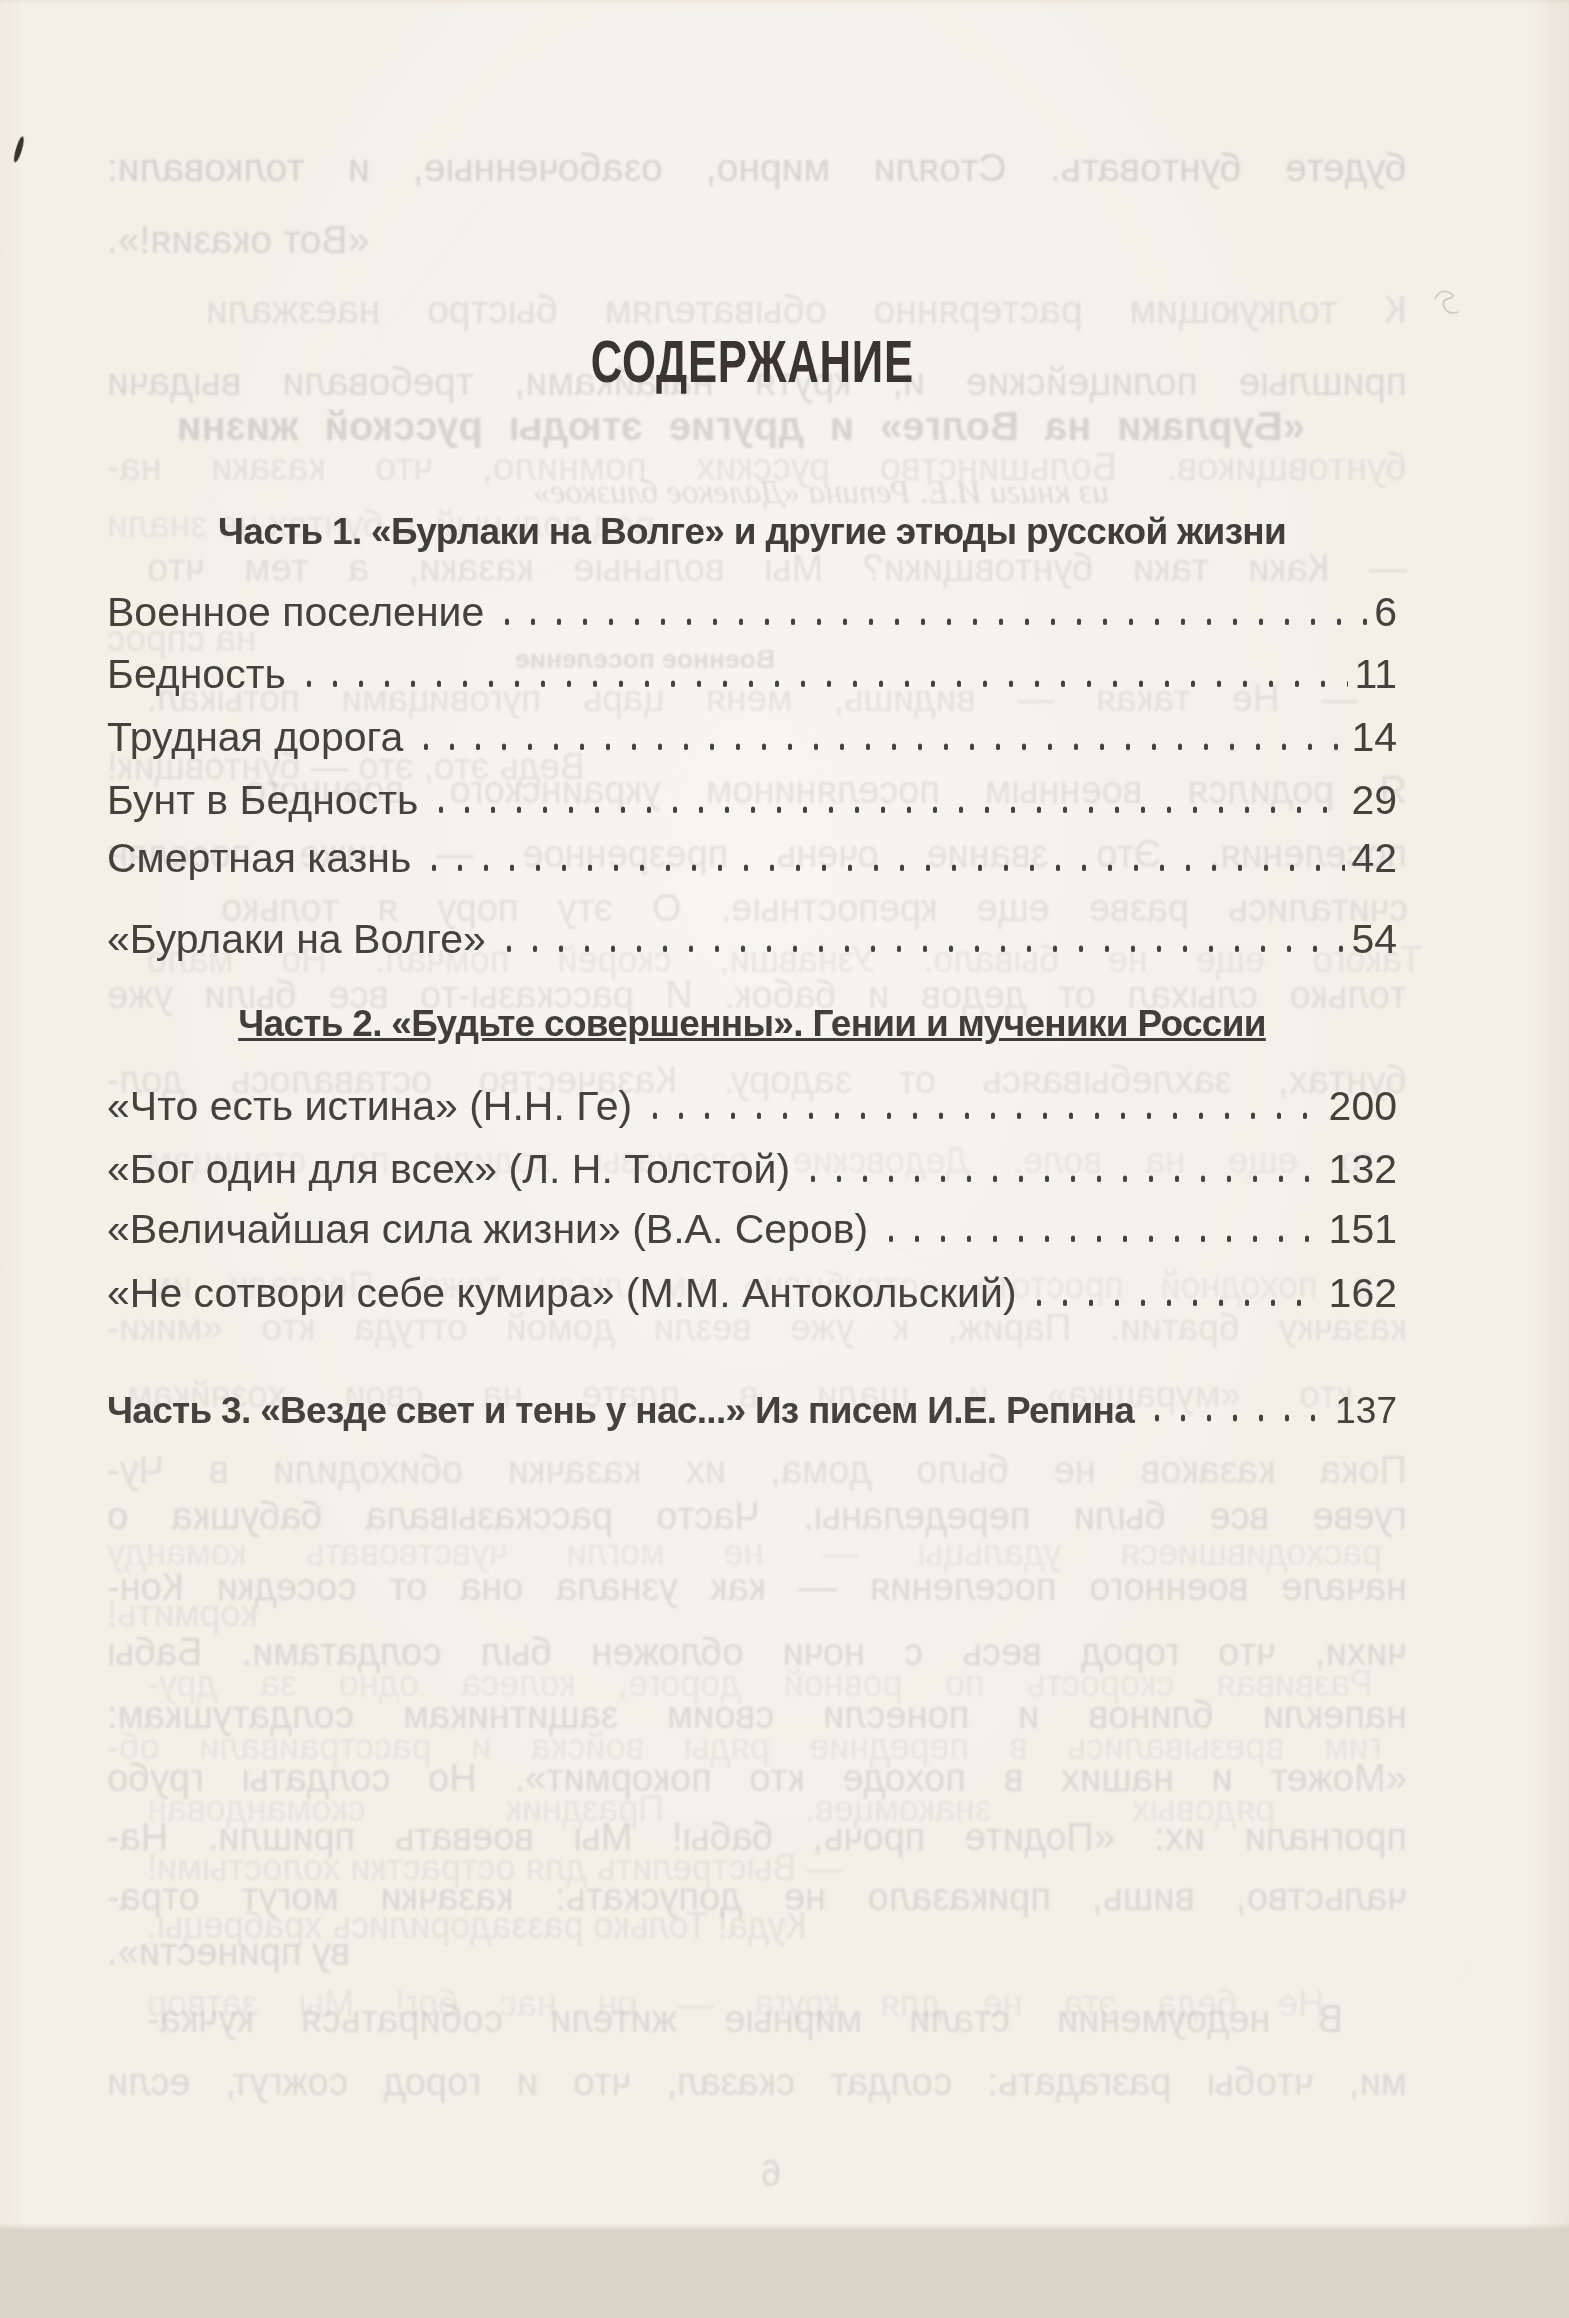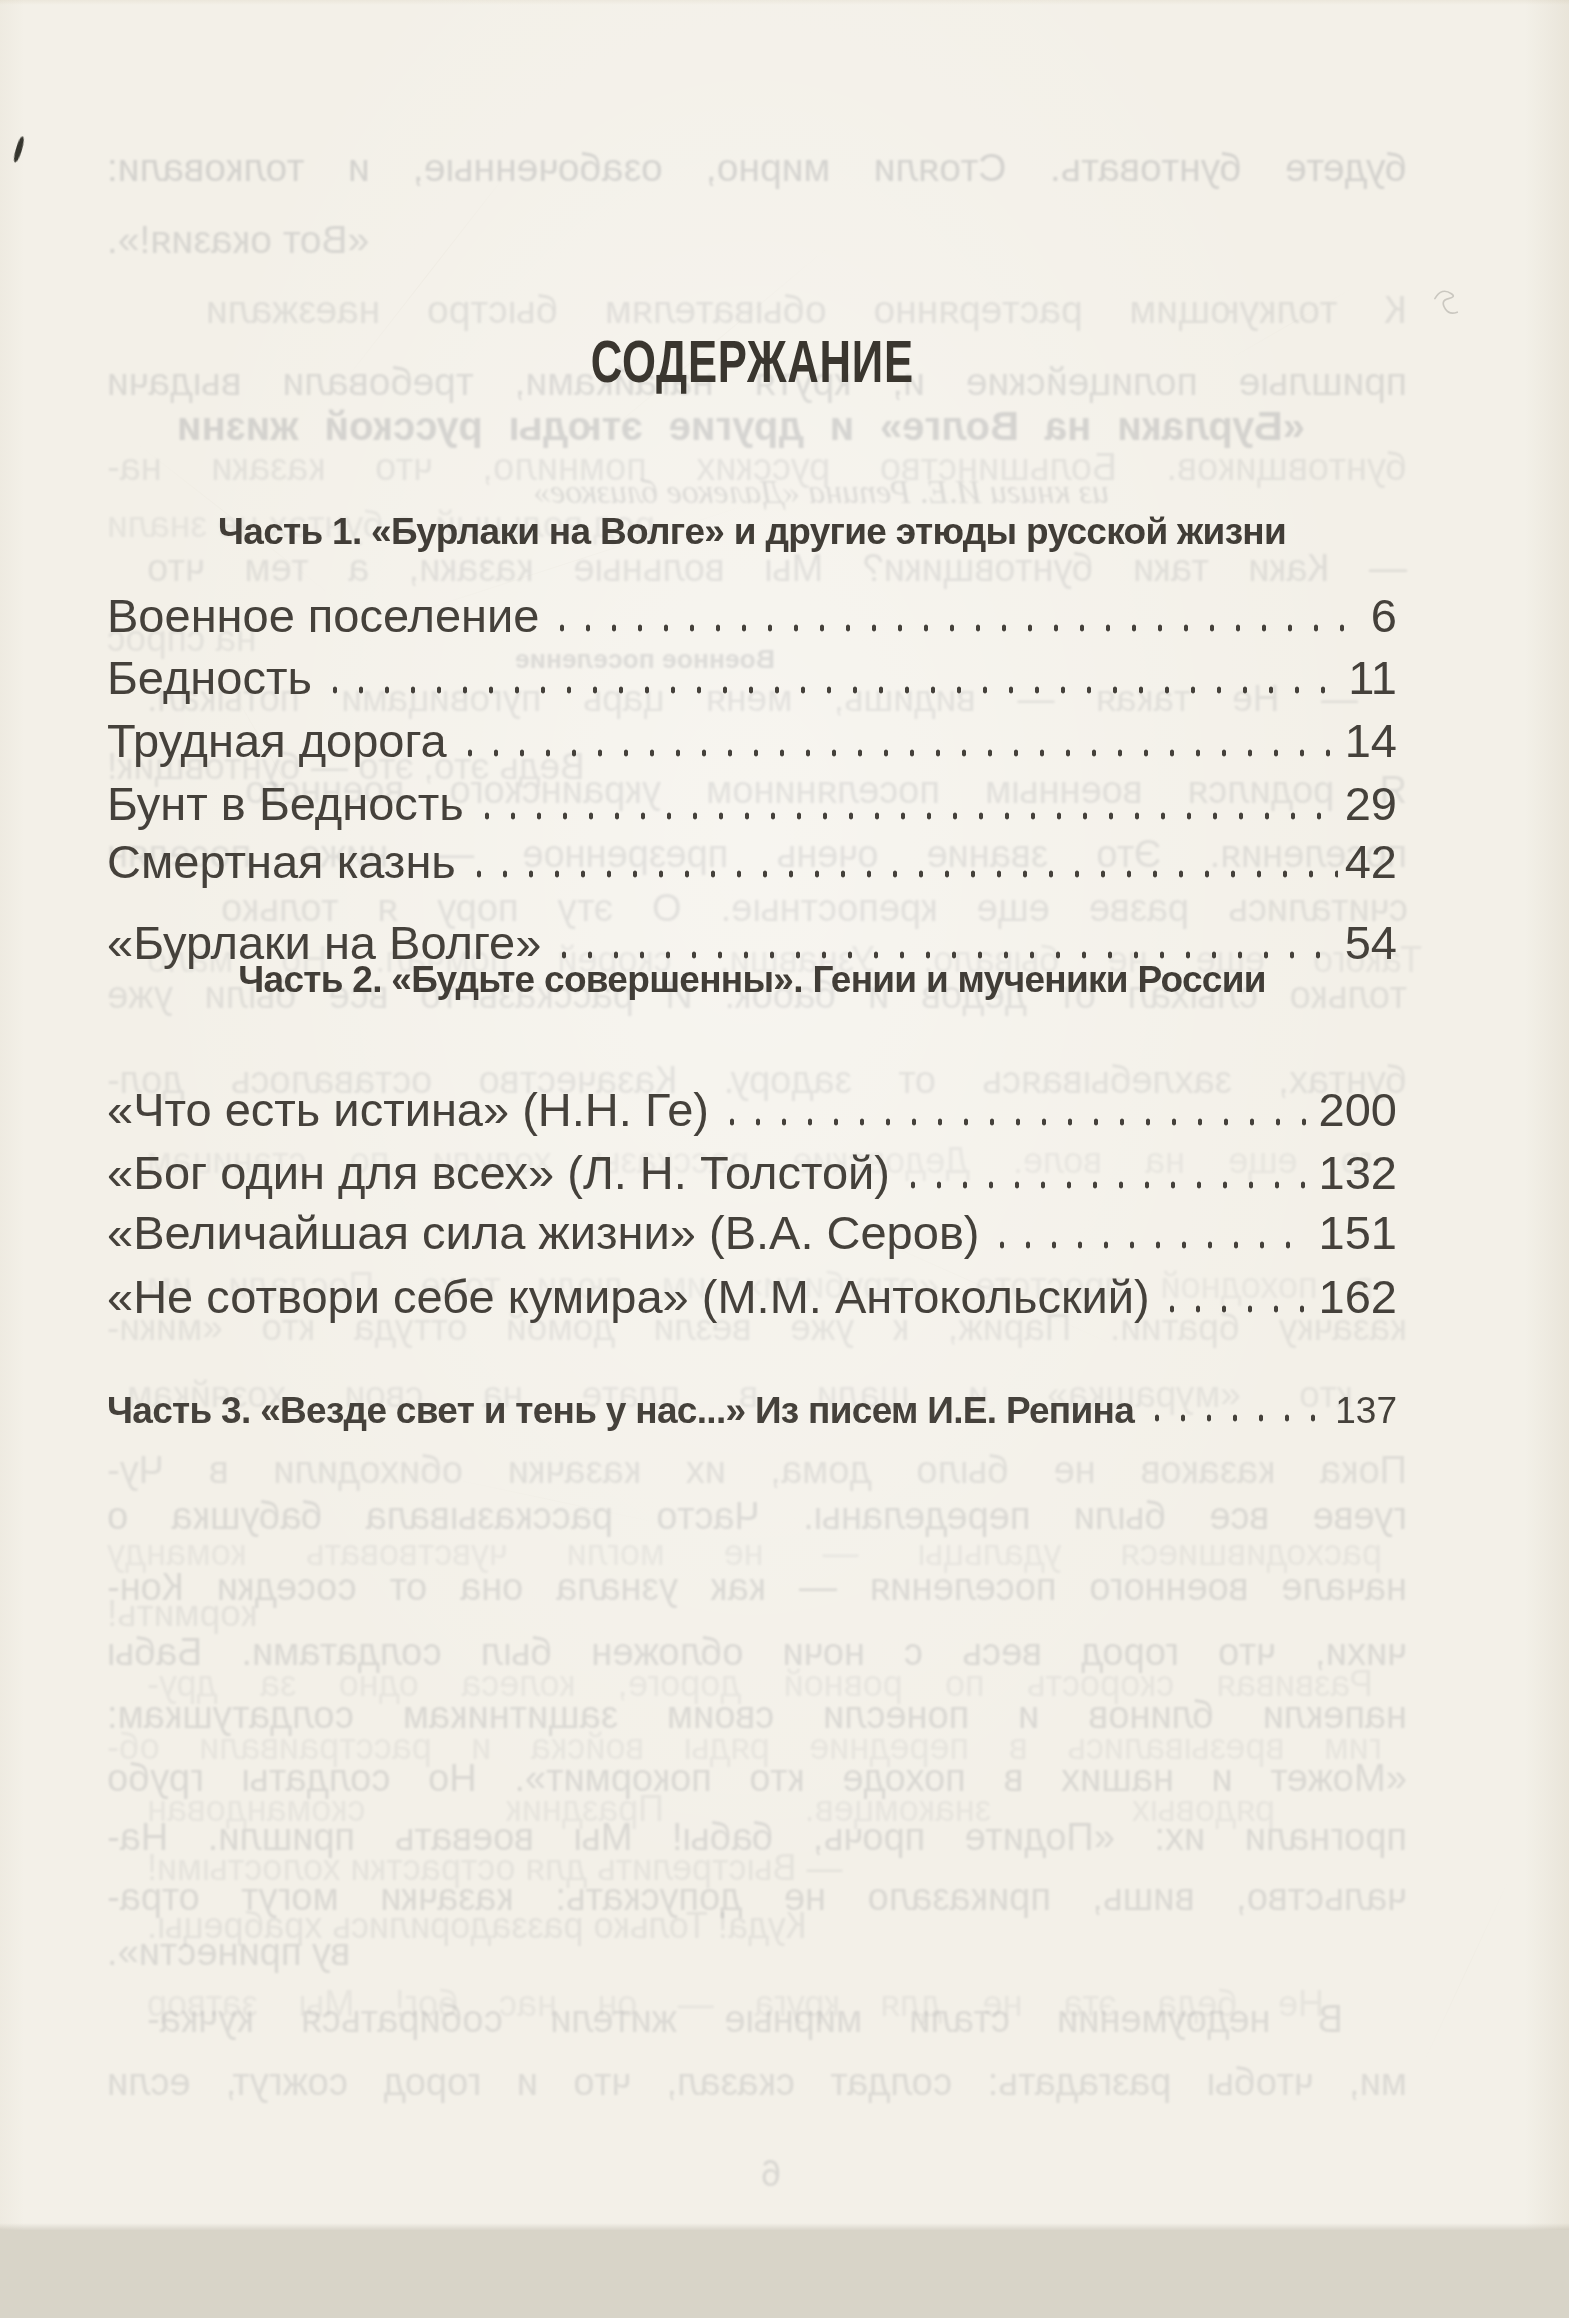--- a/index.html
+++ b/index.html
@@ -33,21 +33,21 @@
     letter-spacing: 1px;
     white-space: nowrap;
   }
   .title > span { display: inline-block; transform: scaleX(0.74); transform-origin: center; }
 
   .row {
     position: absolute;
     left: 107px; width: 1290px;
     display: flex;
     align-items: flex-end;
-    font-size: 47px;
+    font-size: 41px;
     line-height: 1.1;
     color: #45413b;
   }
   .row .label { white-space: nowrap; }
   .row .pagenum { white-space: nowrap; }
   .row .leader {
     flex: 1 1 auto;
     min-width: 19.6px;
     height: 7.8px;
     margin: 0 6.9px 9.8px 9.8px;
@@ -209,21 +209,21 @@
       <div class="row entry" style="top: 836px;">
     <span class="label">Смертная казнь</span>
     <span class="leader"></span>
     <span class="pagenum">42</span>
   </div>
       <div class="row entry" style="top: 893px; margin-top: 24px;">
     <span class="label">«Бурлаки на Волге»</span>
     <span class="leader"></span>
     <span class="pagenum">54</span>
   </div>
-      <div class="row part" style="top: 960px;">
+      <div class="row part" style="top: 1004px; text-decoration: underline;">
     <span class="label">Часть 2. «Будьте совершенны». Гении и мученики России</span>
   </div>
       <div class="row entry" style="top: 1084px;">
     <span class="label">«Что есть истина» (Н.Н. Ге)</span>
     <span class="leader"></span>
     <span class="pagenum">200</span>
   </div>
       <div class="row entry" style="top: 1147px;">
     <span class="label">«Бог один для всех» (Л. Н. Толстой)</span>
     <span class="leader"></span>

